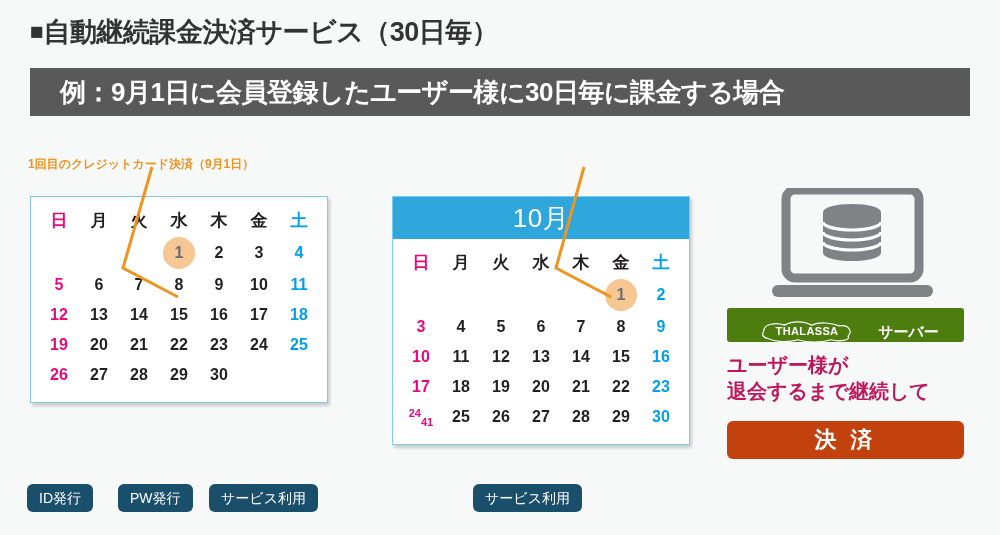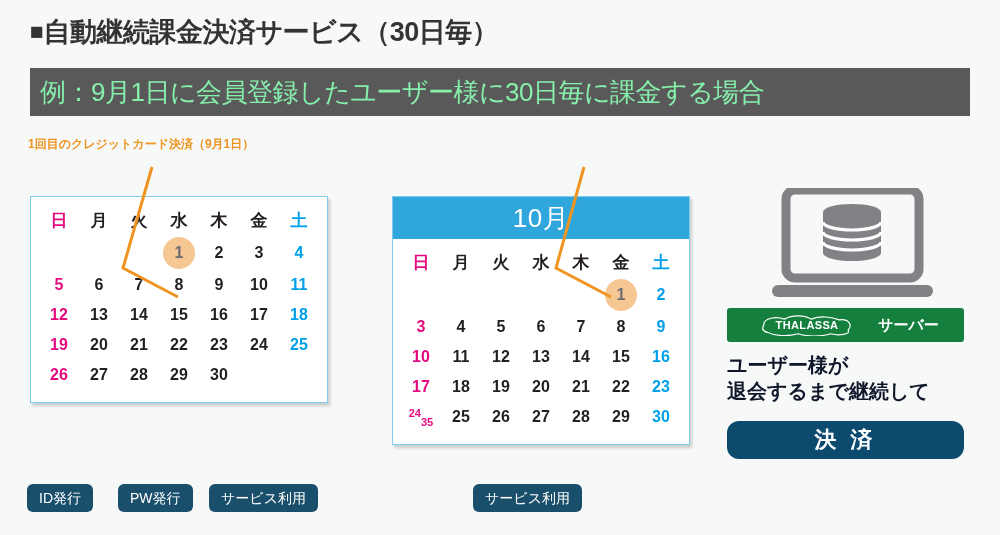--- a/index.html
+++ b/index.html
@@ -23,31 +23,31 @@
   .title .sq{font-size:23px;vertical-align:2px;}
 
   
   .banner{
     position:absolute;left:30px;top:68px;
     width:940px;height:48px;
     background:#595959;
     display:flex;align-items:center;
   }
   .banner-text{
-    color:#86efac;font-size:26px;font-weight:normal;
-    padding-left:10px;letter-spacing:-0.5px;white-space:nowrap;
+    color:#ffffff;font-size:26px;font-weight:bold;
+    padding-left:30px;letter-spacing:-0.5px;white-space:nowrap;
   }
 
   
   .callout{
     position:absolute;
     font-size:12px;font-weight:bold;color:#ef9421;
     white-space:nowrap;
   }
-  .callout-1{left:28px;top:136px;}
+  .callout-1{left:28px;top:156px;}
   .callout-2{left:383px;top:152px;}
 
   
   .leaders{position:absolute;left:0;top:0;width:1000px;height:535px;pointer-events:none;}
 
   
   .cal{
     position:absolute;
     width:296px;
     background:#ffffff;
@@ -102,34 +102,34 @@
   .pill-id{left:27px;top:484px;}
   .pill-pw{left:118px;top:484px;}
   .pill-svc1{left:209px;top:484px;}
   .pill-svc2{left:473px;top:484px;}
 
   
   .server-art{position:absolute;left:770px;top:188px;width:165px;height:115px;}
   .brandbar{
     position:absolute;left:727px;top:308px;
     width:237px;height:34px;
-    background:#15803d;border-radius:3px;
-    display:flex;align-items:center;justify-content:center;gap:16px;
+    background:#4d7c0f;border-radius:3px;
+    display:flex;align-items:flex-end;justify-content:center;gap:16px;
   }
   .brand-logo{height:22px;}
   .brand-sub{color:#ffffff;font-size:15px;font-weight:bold;letter-spacing:0px;}
   .right-text{
     position:absolute;left:727px;top:352px;
-    font-size:20px;font-weight:bold;color:#0f172a;
+    font-size:20px;font-weight:bold;color:#be185d;
     line-height:1.32;white-space:nowrap;
   }
   .pay-btn{
     position:absolute;left:727px;top:421px;
     width:237px;height:38px;
-    background:#0c4a6e;border-radius:12px;
+    background:#c2410c;border-radius:6px;
     color:#ffffff;font-size:22px;font-weight:bold;
     display:flex;align-items:center;justify-content:center;
     letter-spacing:4px;
   }
 </style>
 </head>
 <body>
 
 <div class="page">
 
@@ -255,21 +255,21 @@
             <td class="sun">17</td>
             <td>18</td>
             <td>19</td>
             <td>20</td>
             <td>21</td>
             <td>22</td>
             <td class="sat">23</td>
           </tr>
           <tr>
             <td class="sun">
-              <span class="dual"><span class="sup">24</span><span class="sub">35</span></span>
+              <span class="dual"><span class="sup">24</span><span class="sub">41</span></span>
             </td>
             <td>25</td>
             <td>26</td>
             <td>27</td>
             <td>28</td>
             <td>29</td>
             <td class="sat">30</td>
           </tr>
         </tbody>
       </table>

